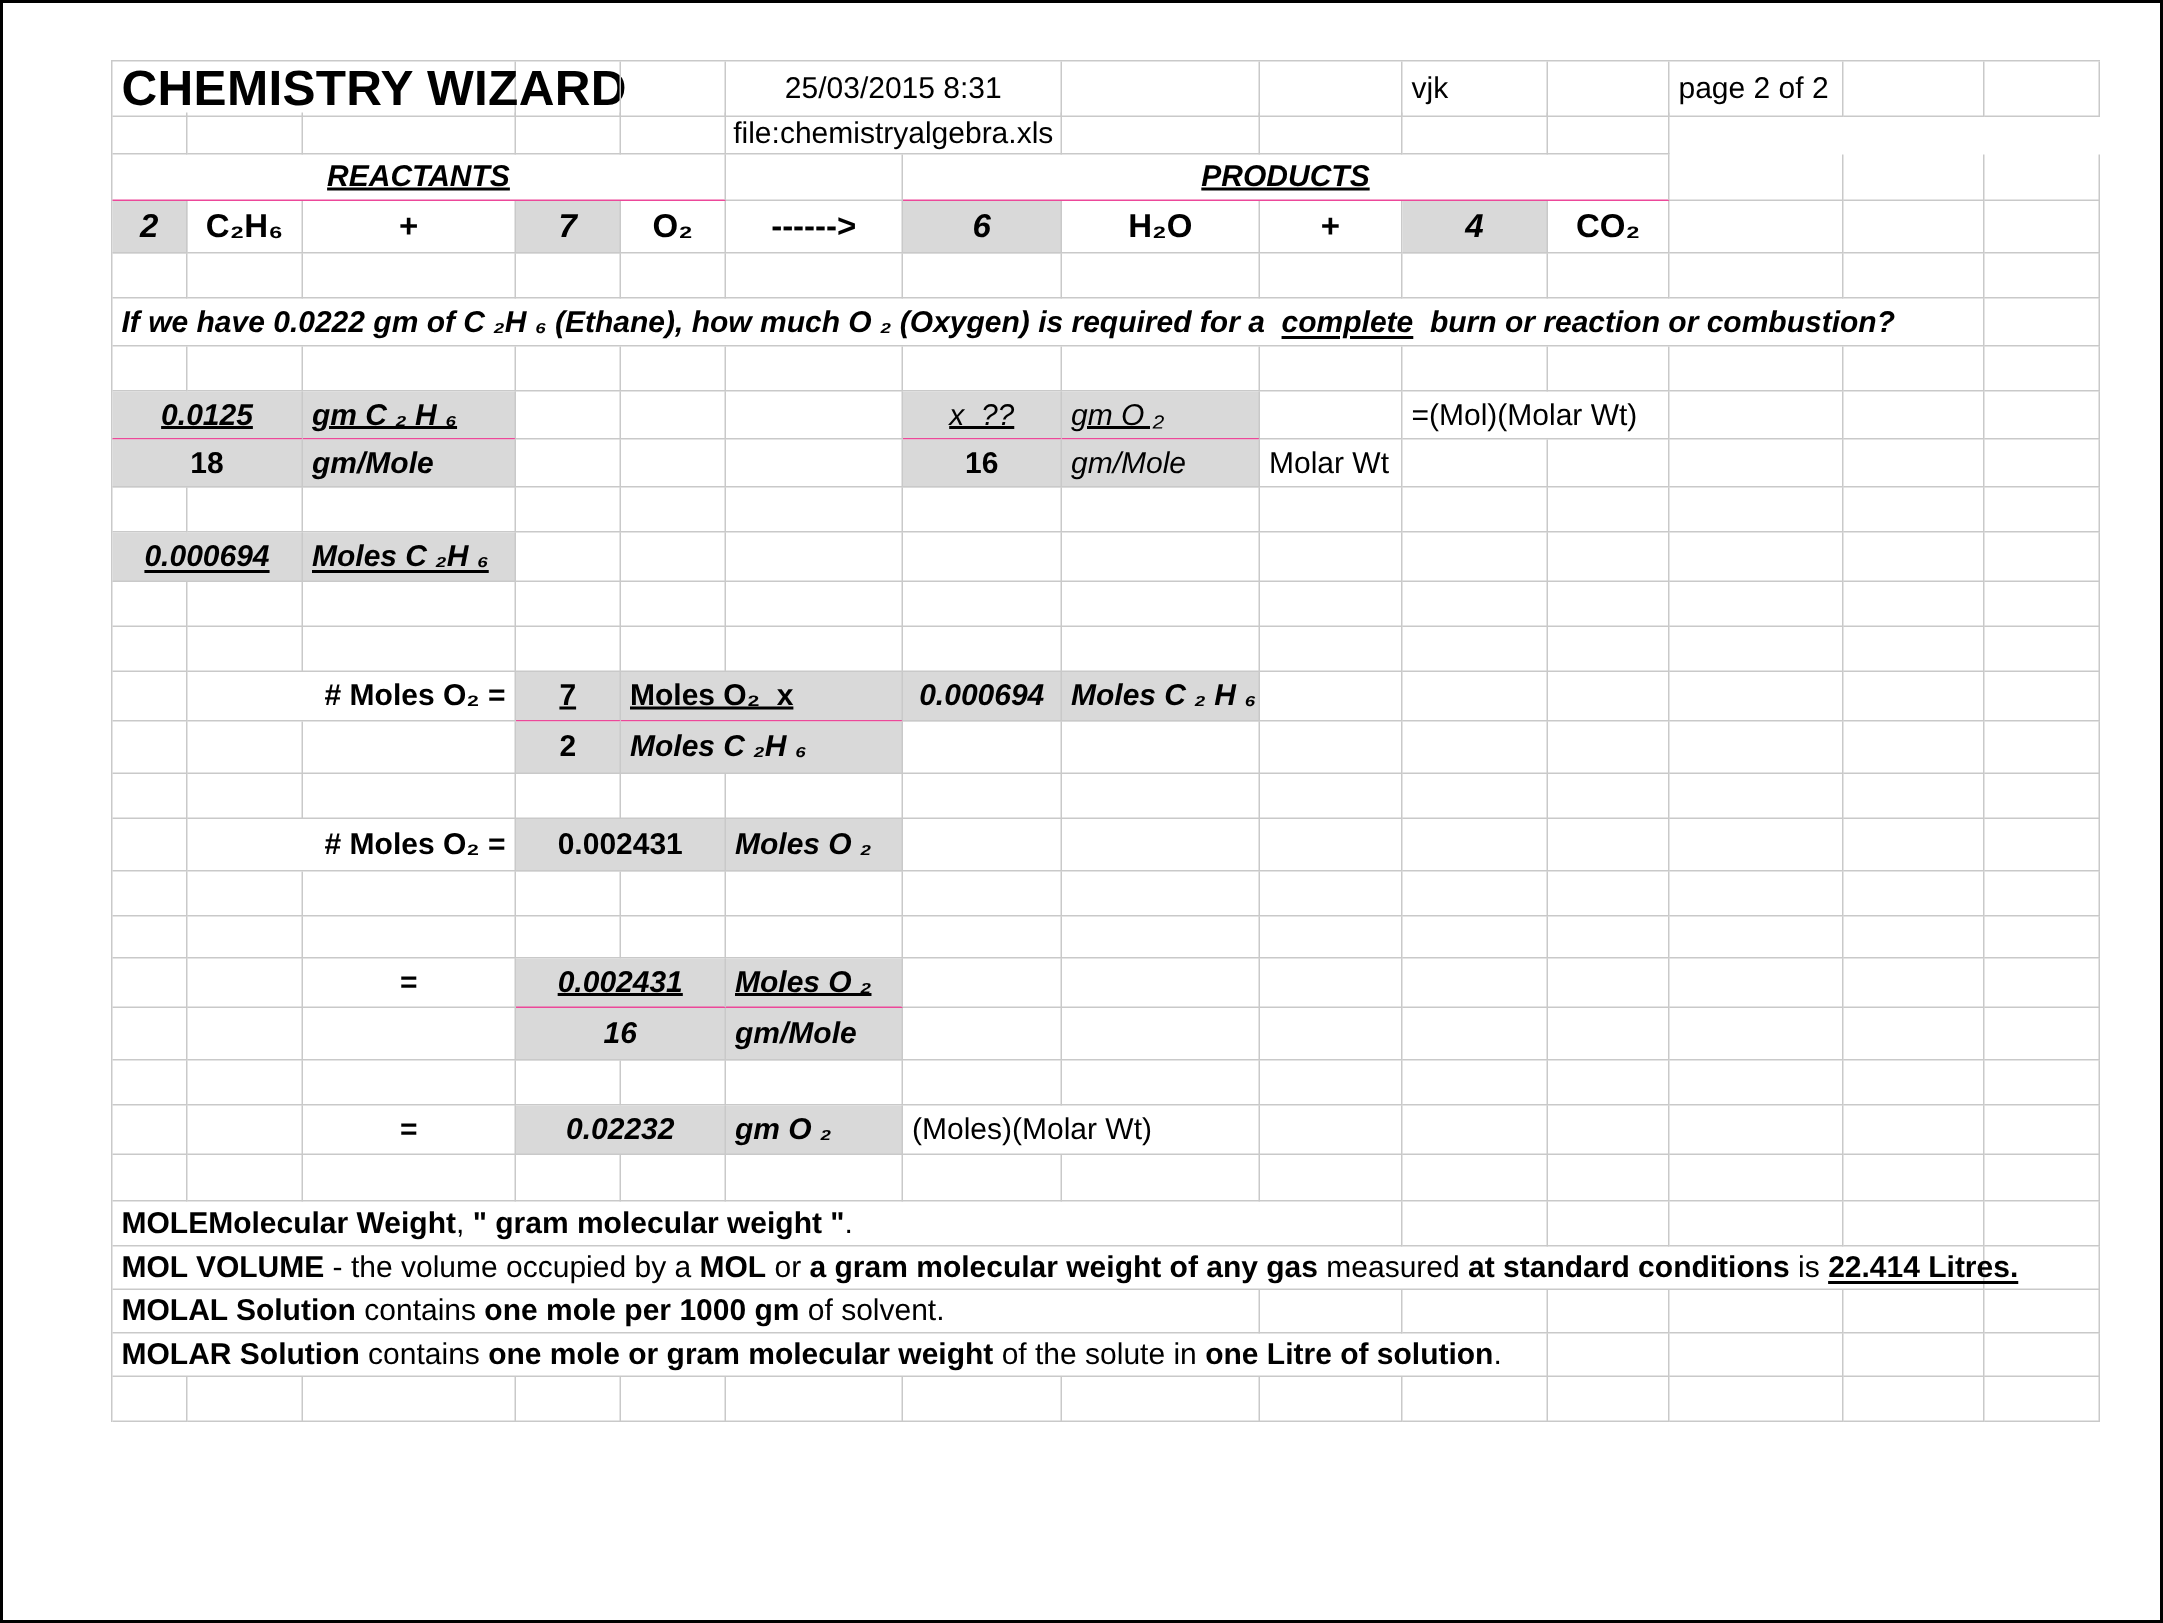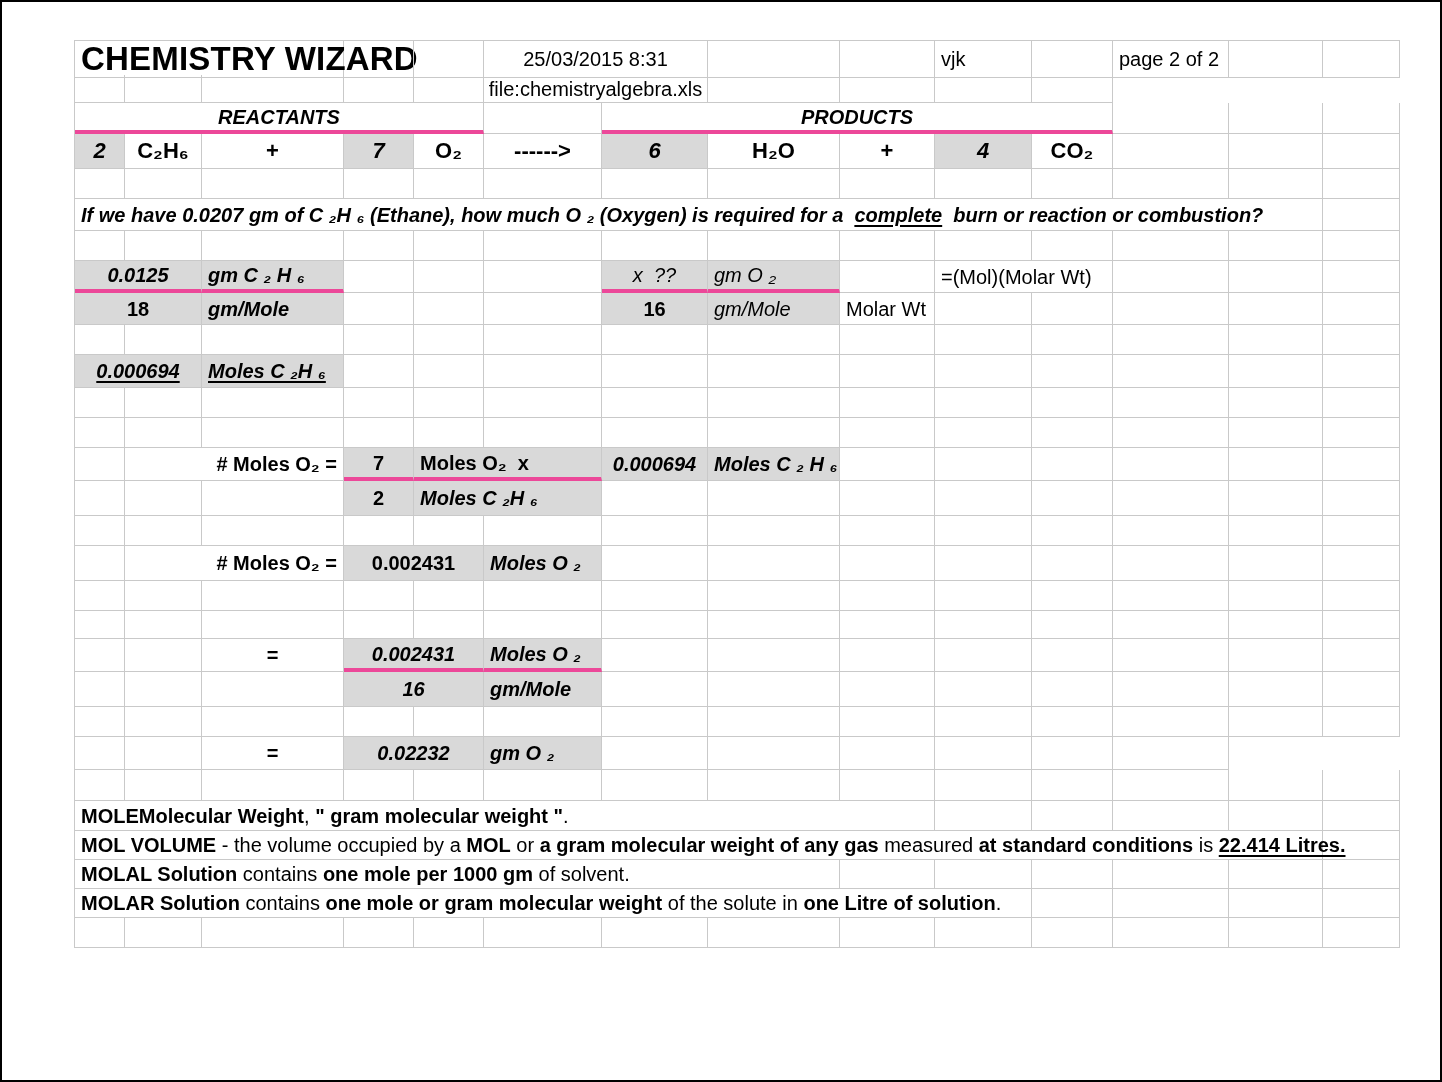--- a/index.html
+++ b/index.html
@@ -24,21 +24,21 @@
     border-right:1px solid var(--grid);border-bottom:1px solid var(--grid);
     display:flex;align-items:center;padding:0 6px;
     font-size:20px;line-height:1.1;white-space:pre;overflow:visible;min-width:0;
   }
   .g{background:var(--fill);}
   .b{font-weight:700;}
   .i{font-style:italic;}
   .u{text-decoration:underline;text-decoration-thickness:2px;text-underline-offset:3px;}
   .ctr{justify-content:center;}
   .rt{justify-content:flex-end;}
-  .tb{border-bottom:4px solid #ec4899;}
+  .tb{border-bottom:1px solid #ec4899;text-decoration:underline;}
   .fs25{font-size:33px;letter-spacing:0.2px;}
   .eq{font-size:22px;}
 </style>
 </head>
 <body>
 
 <div class="frame">
   <div class="sheet">
 
     <div class="row" style="height:34px">
@@ -105,21 +105,21 @@
         <div class="c"></div>
         <div class="c"></div>
         <div class="c"></div>
         <div class="c"></div>
         <div class="c"></div>
         <div class="c"></div>
         <div class="c"></div>
       </div>
 
     <div class="row" style="height:32px">
-      <div class="c b i" style="grid-column:1/span 13"><span>If we have 0.0207 gm of C ₂H ₆ (Ethane), how much O ₂ (Oxygen) is required for a  </span><span class="u">complete</span><span>  burn or reaction or combustion?</span></div>
+      <div class="c b i" style="grid-column:1/span 13"><span>If we have 0.0222 gm of C ₂H ₆ (Ethane), how much O ₂ (Oxygen) is required for a  </span><span class="u">complete</span><span>  burn or reaction or combustion?</span></div>
     <div class="c"></div>
       </div>
 
     <div class="row" style="height:30px">
         <div class="c"></div>
         <div class="c"></div>
         <div class="c"></div>
         <div class="c"></div>
         <div class="c"></div>
         <div class="c"></div>
@@ -376,20 +376,21 @@
         <div class="c"></div>
         <div class="c"></div>
         <div class="c"></div>
         <div class="c"></div>
       </div>
 
     <div class="row" style="height:33px">
       <div class="c b ctr" style="grid-column:3">=</div>
       <div class="c b i ctr g" style="grid-column:4/span 2">0.02232</div>
       <div class="c b i g" style="grid-column:6">gm O ₂</div>
+      <div class="c" style="grid-column:7/span 2">(Moles)(Molar Wt)</div>
     <div class="c"></div>
         <div class="c"></div>
         <div class="c"></div>
         <div class="c"></div>
         <div class="c"></div>
         <div class="c"></div>
         <div class="c"></div>
         <div class="c"></div>
       </div>
 

